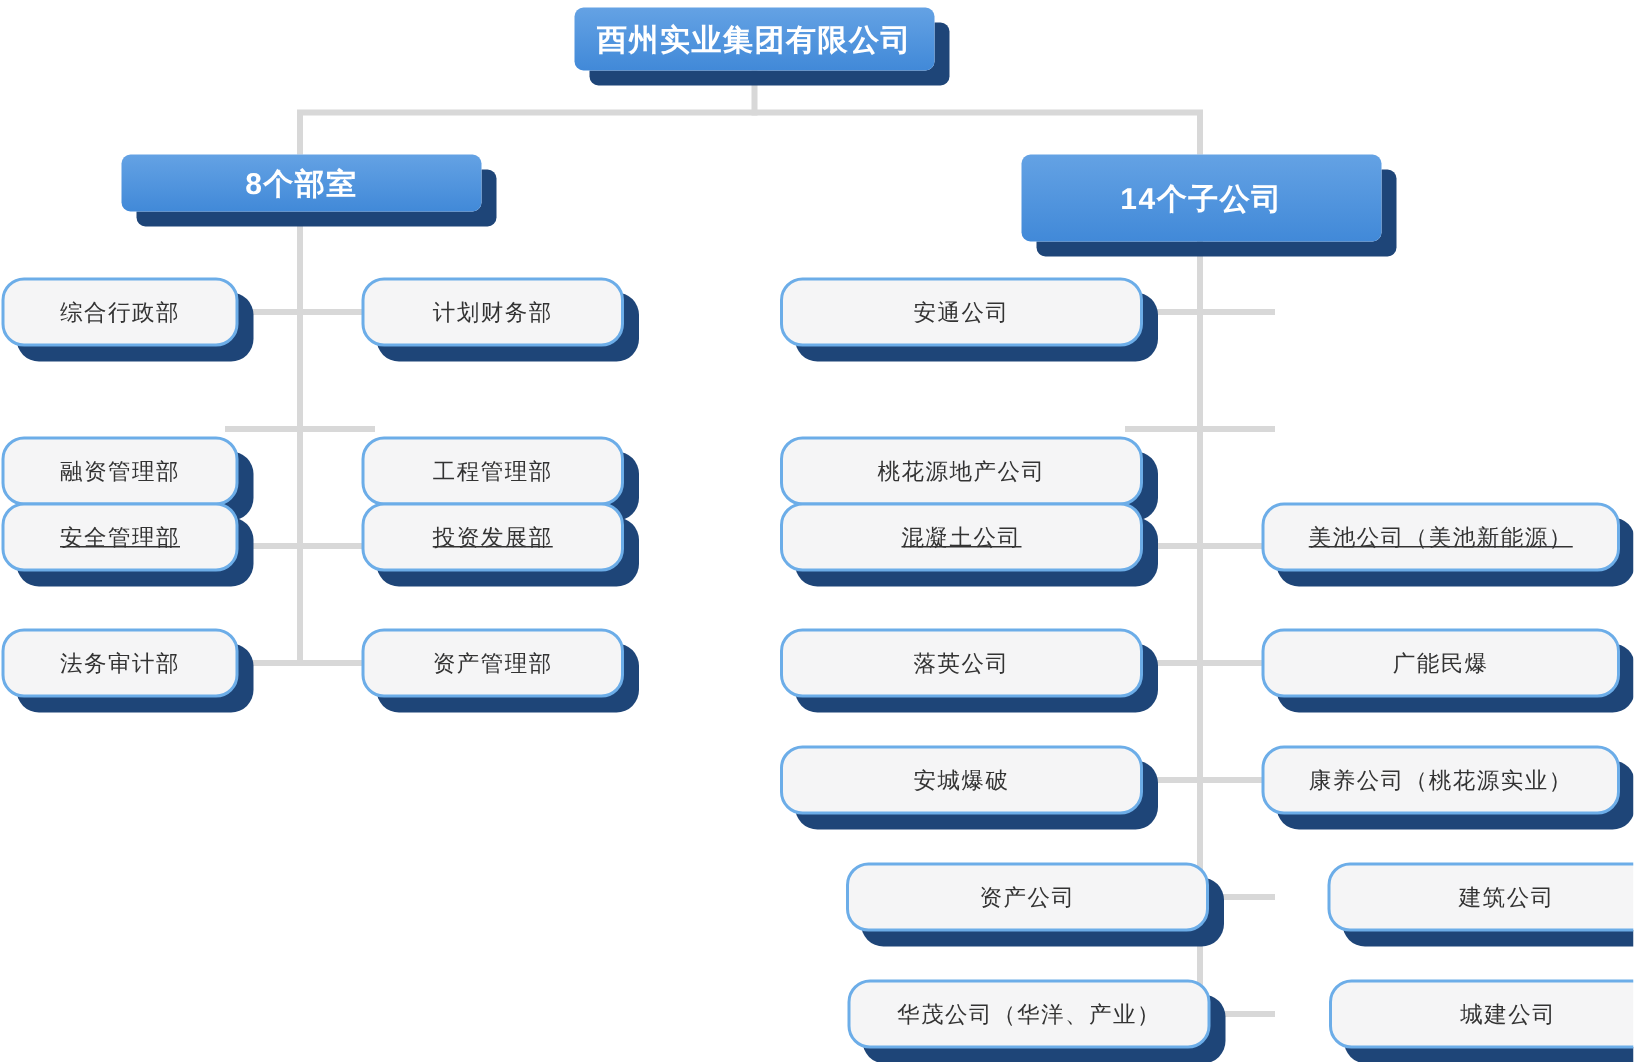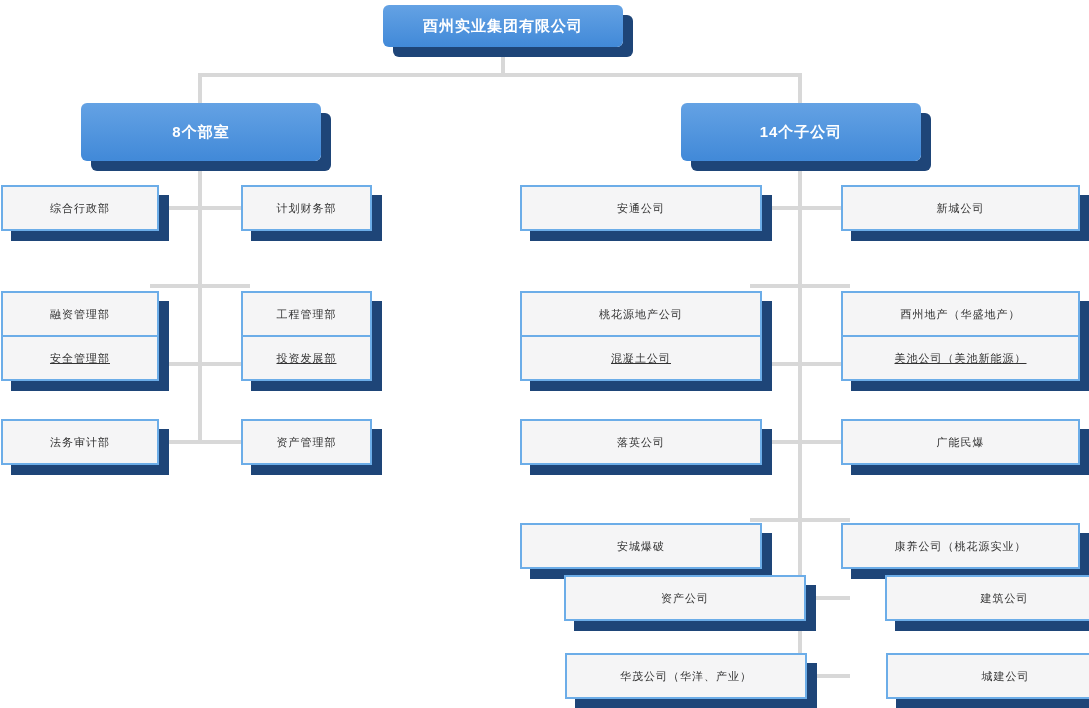--- a/index.html
+++ b/index.html
@@ -18,43 +18,43 @@
     display:flex;align-items:center;justify-content:center;
     box-sizing:border-box;
     box-shadow:10px 10px 0 0 #1e4578;
     text-align:center;
     letter-spacing:1px;
   }
   .node.blue{
     background:linear-gradient(180deg,#64a2e4 0%,#4189d8 100%);
     border-radius:6px;
     color:#ffffff;
-    font-size:15px;font-weight:600;
+    font-size:20px;font-weight:600;
   }
   .node.light{
     background:#f5f5f6;
     border:2px solid #6cade8;
-    border-radius:0;
+    border-radius:15px;
     color:#333333;
-    font-size:11px;font-weight:400;
+    font-size:15px;font-weight:400;
   }
   
   .root-node{left:383px;top:5px;width:240px;height:42px;}
   
-  .branch-left{left:81px;top:103px;width:240px;height:58px;}
+  .branch-left{left:81px;top:103px;width:240px;height:38px;}
   .branch-right{left:681px;top:103px;width:240px;height:58px;}
   
   .dept-a{left:1px;width:158px;height:46px;}
-  .dept-b{left:241px;width:131px;height:46px;}
+  .dept-b{left:241px;width:175px;height:46px;}
   
   .sub-a{left:520px;width:242px;height:46px;}
   .sub-b{left:841px;width:239px;height:46px;}
   
   .r1{top:185px;} .r2{top:263px;margin-top:28px;} .r3{top:335px;text-decoration:underline;} .r4{top:419px;text-align:center;}
-  .r5{top:523px;} .r6{top:575px;margin-left:44px;} .r7{top:653px;margin-left:45px;}
+  .r5{top:497px;} .r6{top:575px;margin-left:44px;} .r7{top:653px;margin-left:45px;}
   
   .v-root{left:501px;top:47px;width:4px;height:30px;}
   .h-top{left:198px;top:73px;width:604px;height:4px;}
   .drop-l{left:198px;top:75px;width:4px;height:28px;}
   .drop-r{left:798px;top:75px;width:4px;height:28px;}
   .spine-l{left:198px;top:148px;width:4px;height:296px;}
   .spine-r{left:798px;top:148px;width:4px;height:530px;}
   .stub{height:4px;width:100px;}
   .stub-l{left:150px;}
   .stub-r{left:750px;}
@@ -100,21 +100,19 @@
   <div class="node light dept-b r4">资产管理部</div>
 
   <div class="node light sub-a r1">安通公司</div>
   <div class="node light sub-a r2">桃花源地产公司</div>
   <div class="node light sub-a r3">混凝土公司</div>
   <div class="node light sub-a r4">落英公司</div>
   <div class="node light sub-a r5">安城爆破</div>
   <div class="node light sub-a r6">资产公司</div>
   <div class="node light sub-a r7">华茂公司（华洋、产业）</div>
 
-  <div class="node light sub-b r1">新城公司</div>
-  <div class="node light sub-b r2">酉州地产（华盛地产）</div>
   <div class="node light sub-b r3">美池公司（美池新能源）</div>
   <div class="node light sub-b r4">广能民爆</div>
   <div class="node light sub-b r5">康养公司（桃花源实业）</div>
   <div class="node light sub-b r6">建筑公司</div>
   <div class="node light sub-b r7">城建公司</div>
 
 </div>
 
 </body></html>

